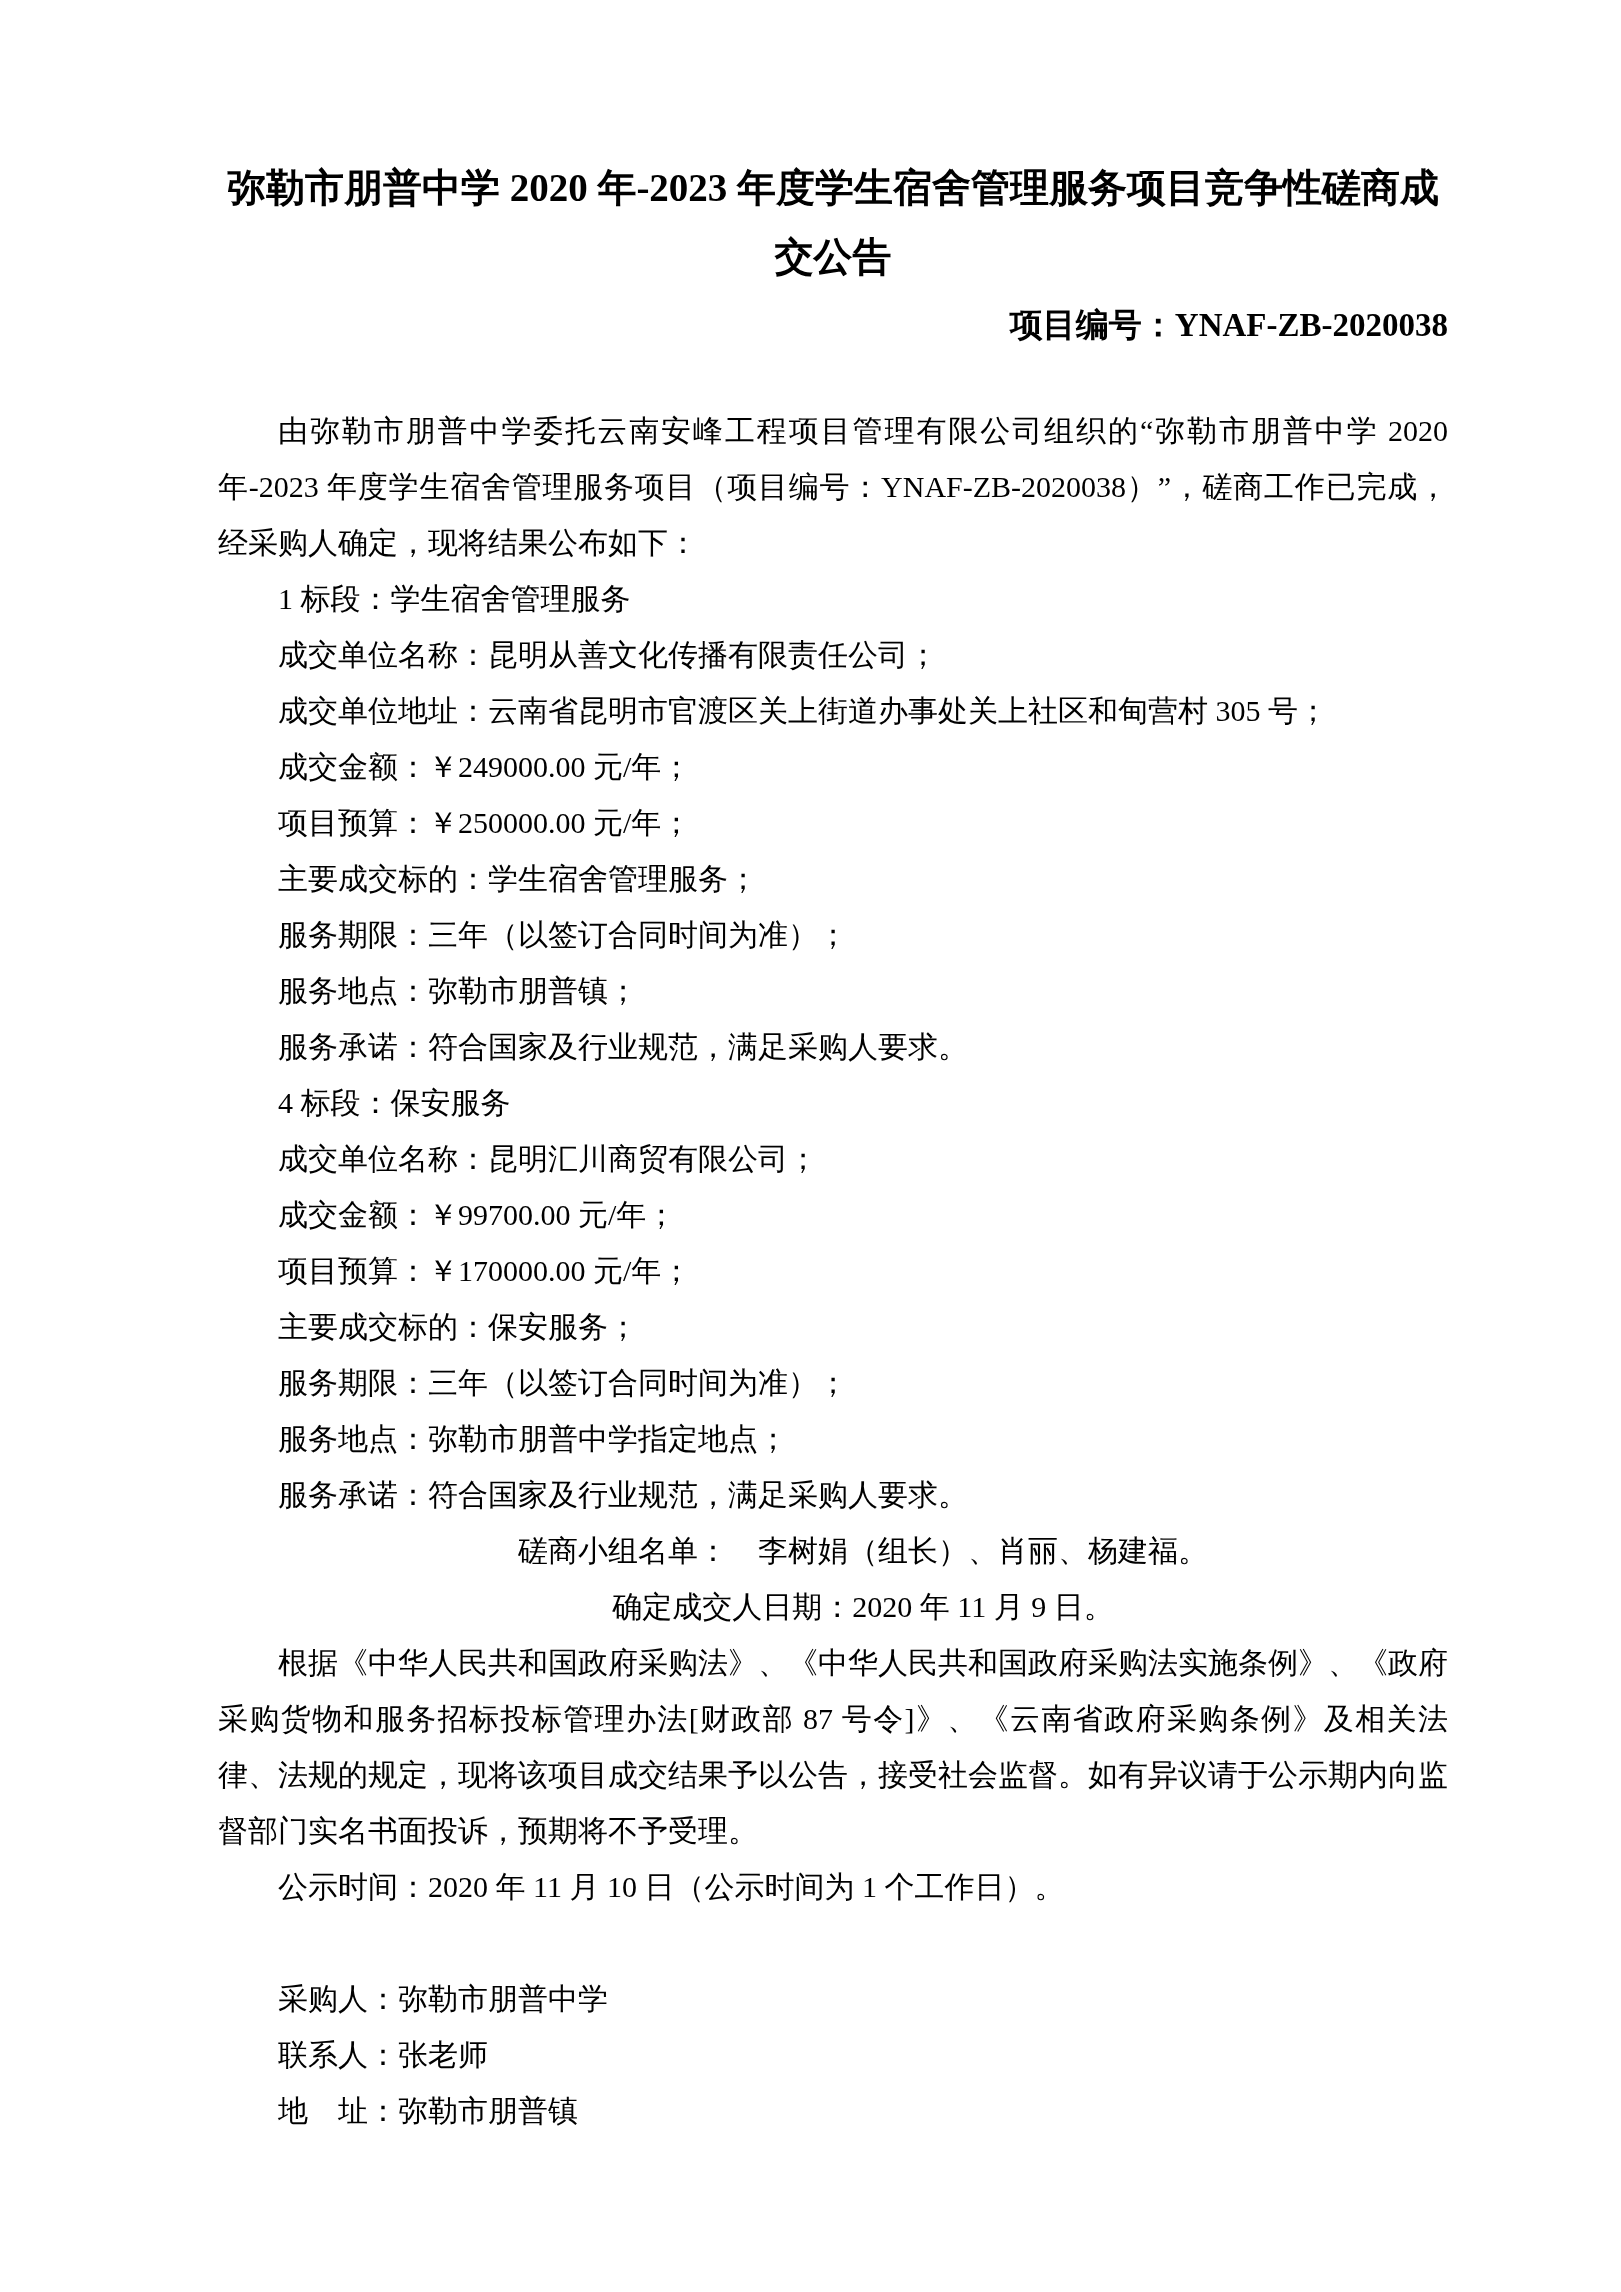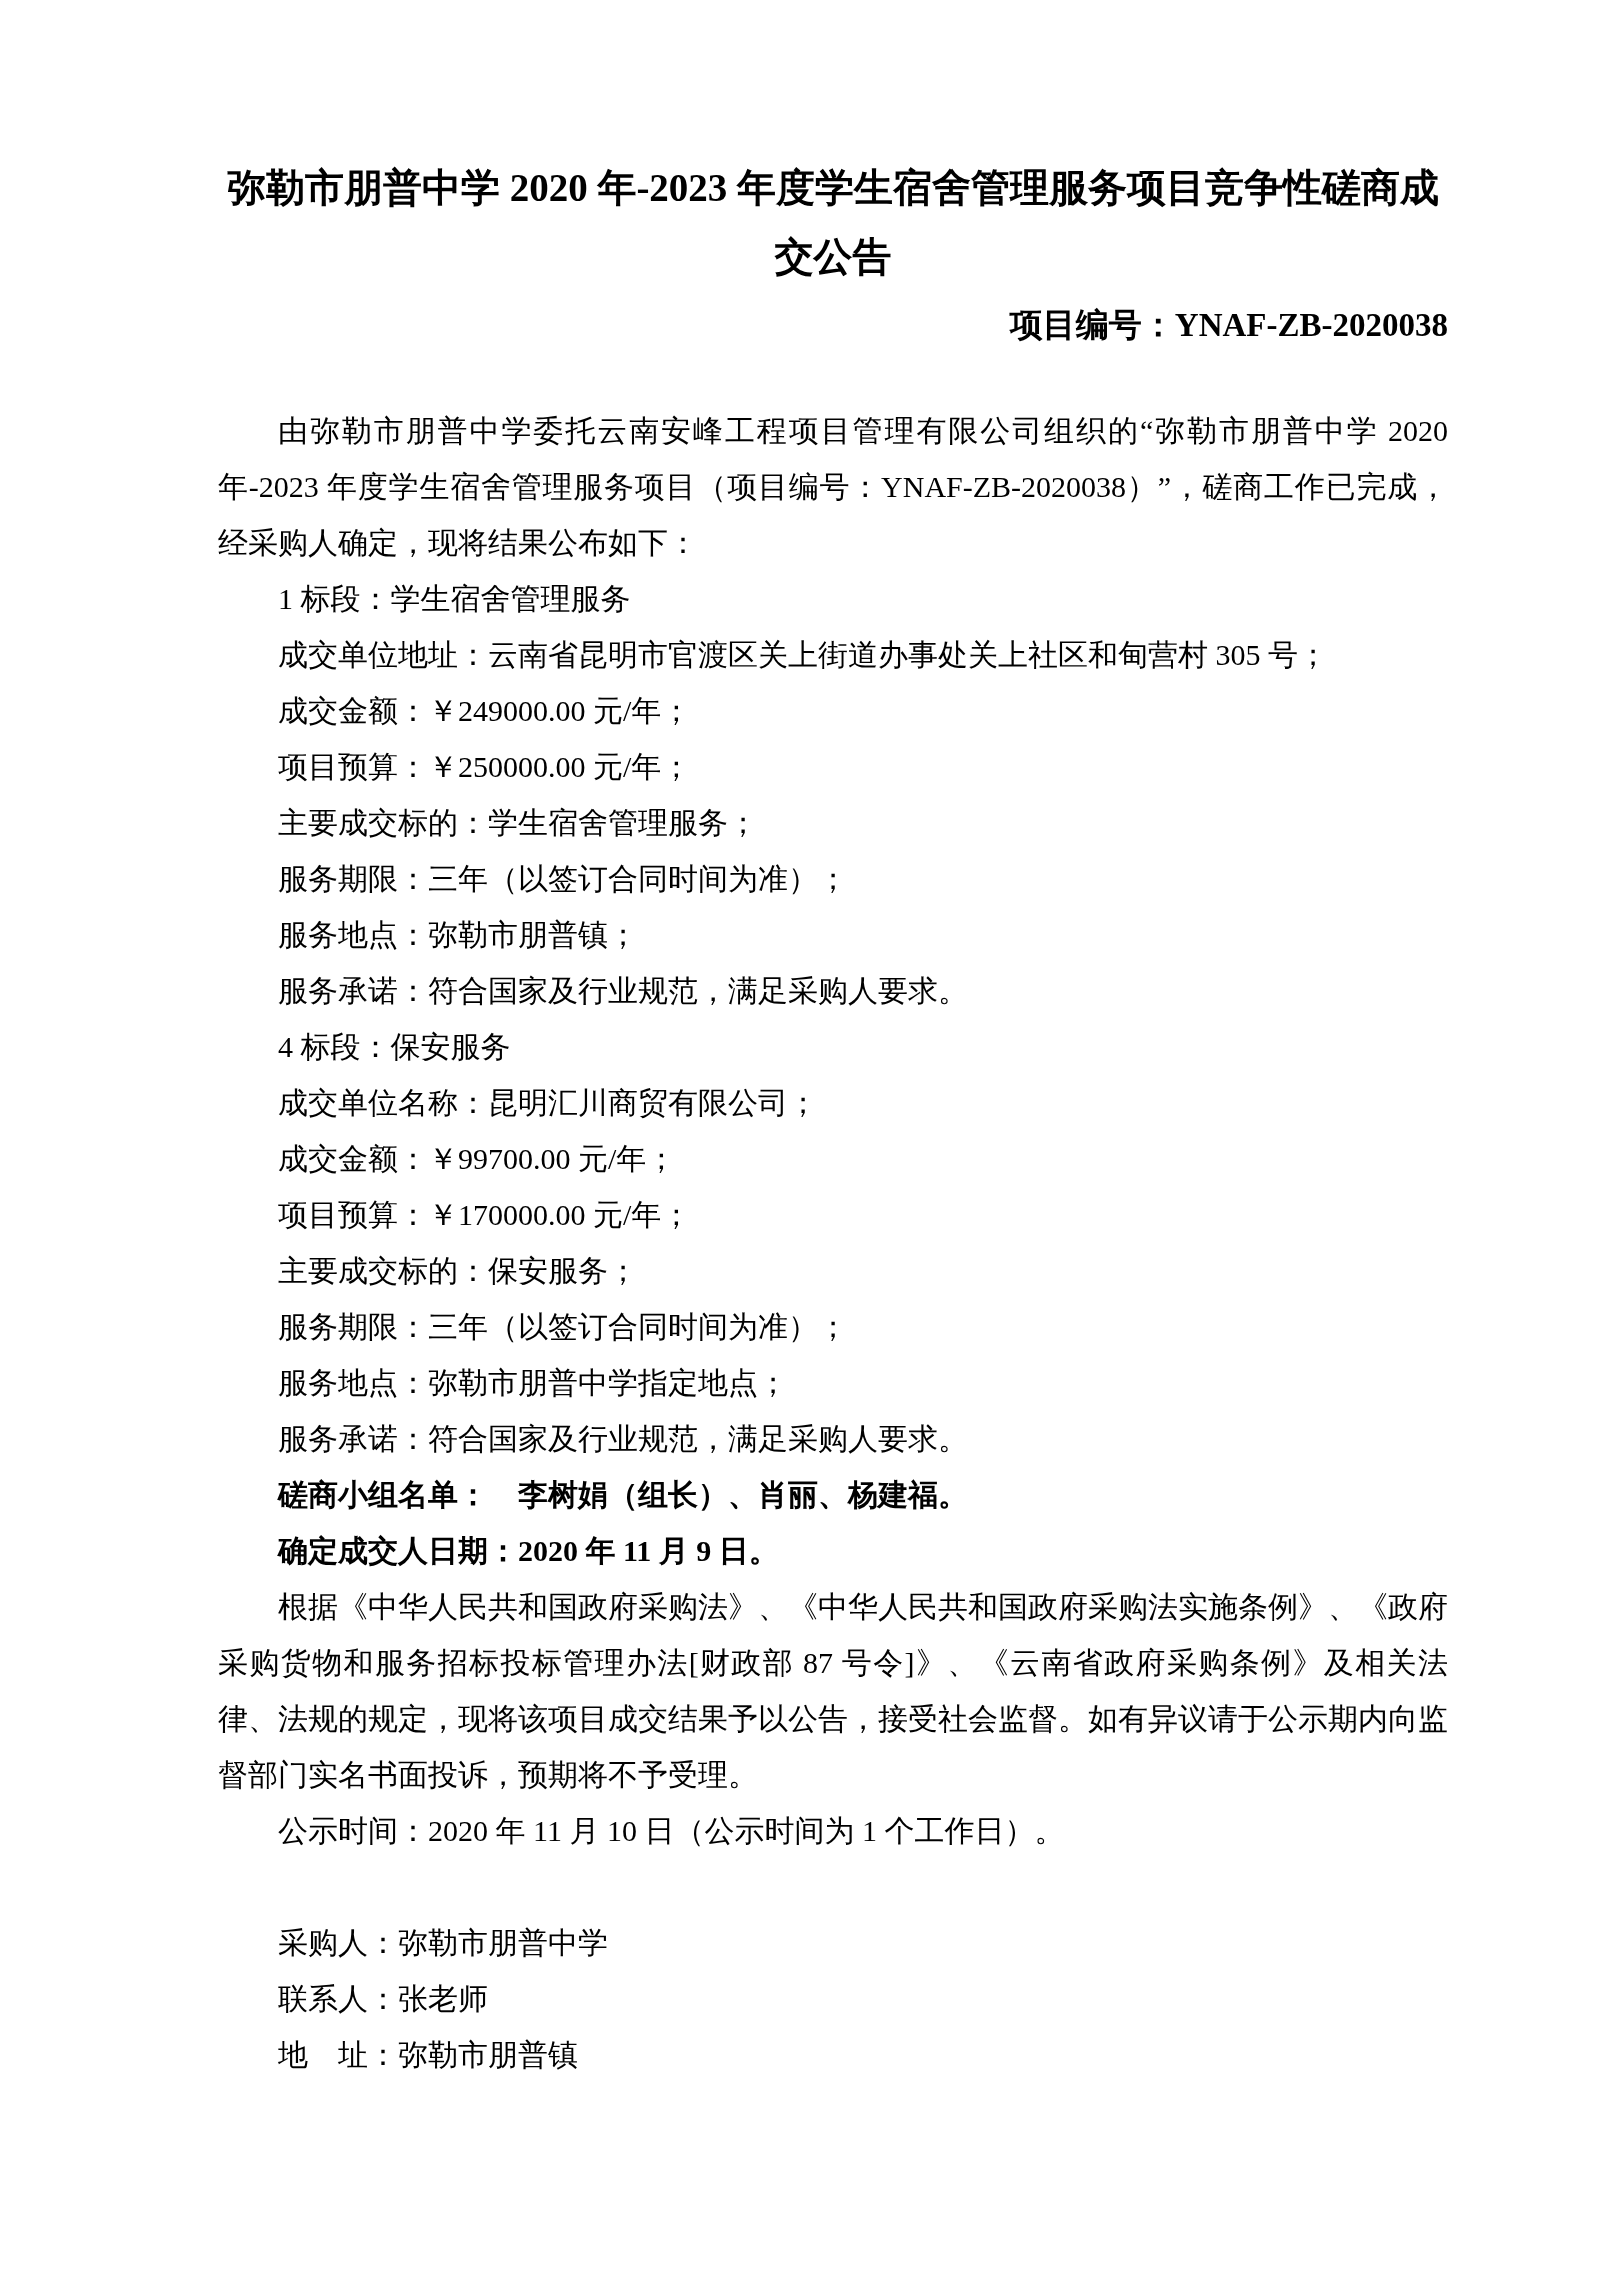--- a/index.html
+++ b/index.html
@@ -37,35 +37,36 @@
     line-height:56px;
     text-align:justify;
     text-indent:2em;
   }
   .line{
     margin:0;
     font-size:30px;
     line-height:56px;
     text-indent:2em;
   }
-  .bold{font-weight:bold;}
+  .bold{font-weight:normal;text-align:center;}
   .spacer{height:56px;}
 </style>
 </head>
 <body>
 
 <div class="page">
   <div class="content">
 
     <h1 class="doc-title">弥勒市朋普中学 2020 年-2023 年度学生宿舍管理服务项目竞争性磋商成交公告</h1>
     <h2 class="doc-subtitle">项目编号：YNAF-ZB-2020038</h2>
 
     <p class="para">由弥勒市朋普中学委托云南安峰工程项目管理有限公司组织的“弥勒市朋普中学 2020 年-2023 年度学生宿舍管理服务项目（项目编号：YNAF-ZB-2020038）”，磋商工作已完成，经采购人确定，现将结果公布如下：</p>
 
     <div class="line">1 标段：学生宿舍管理服务</div>
+    <div class="line">成交单位名称：昆明从善文化传播有限责任公司；</div>
     <div class="line">成交单位地址：云南省昆明市官渡区关上街道办事处关上社区和甸营村 305 号；</div>
     <div class="line">成交金额：￥249000.00 元/年；</div>
     <div class="line">项目预算：￥250000.00 元/年；</div>
     <div class="line">主要成交标的：学生宿舍管理服务；</div>
     <div class="line">服务期限：三年（以签订合同时间为准）；</div>
     <div class="line">服务地点：弥勒市朋普镇；</div>
     <div class="line">服务承诺：符合国家及行业规范，满足采购人要求。</div>
 
     <div class="line">4 标段：保安服务</div>
     <div class="line">成交单位名称：昆明汇川商贸有限公司；</div>

